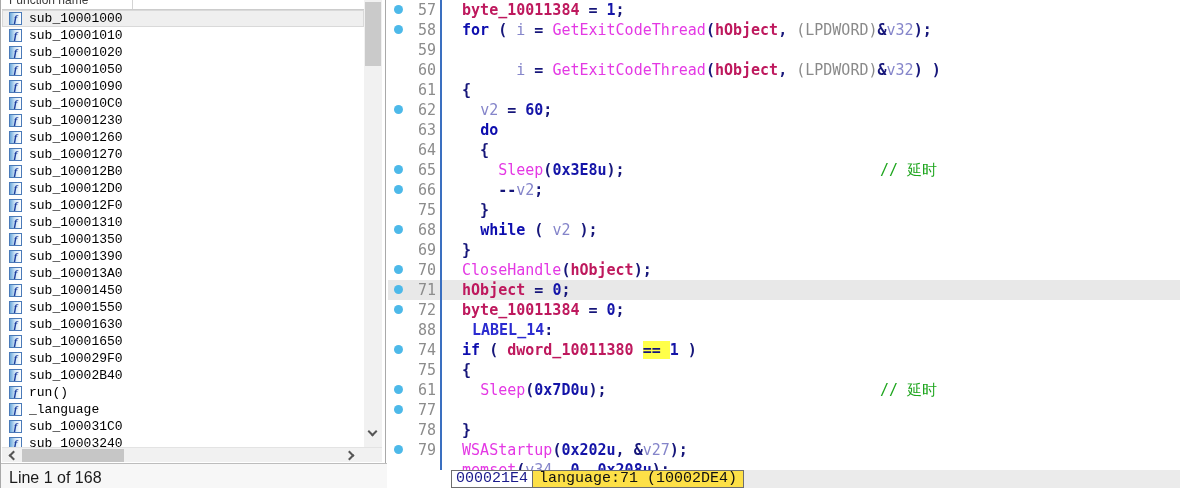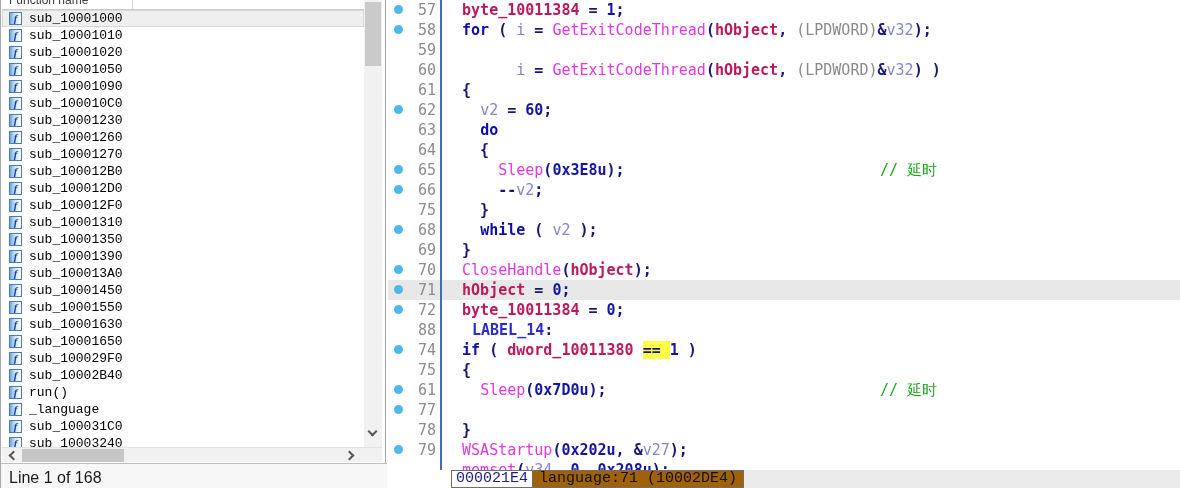--- a/index.html
+++ b/index.html
@@ -54,21 +54,21 @@
   .tk-lb { color:#2b2bd0; font-weight:bold;margin-left:28px; }
   .tk-nm { color:#1414a8; font-weight:bold; }
   .tk-lv { color:#8585ca; }
   .tk-fn { color:#e438e4; }
   .tk-ty { color:#8a8a8a; }
   .tk-hl { color:#15157d; font-weight:bold; background:#ffff4a; }
   
   .code-status { position:absolute; left:0; top:470px; width:792px; height:18px; background:#ffffff; }
   .status-cells { position:absolute; left:56px; top:0; height:18px; display:flex; font-family:"Liberation Mono", monospace; font-size:15px;padding-left:7px; }
   .status-addr { border:1px solid #6e6e6e; background:#ffffff; color:#1a1a8c; padding:0 4px; line-height:16px; white-space:pre; }
-  .status-info { border:1px solid #6e6e6e; border-left:none; background:#a16207; color:#111111; padding:0 6px; line-height:16px; white-space:pre; }
+  .status-info { border:1px solid #6e6e6e; border-left:none; background:#fde047; color:#111111; padding:0 6px; line-height:16px; white-space:pre; }
   .status-fill { position:absolute; left:346px; top:0; width:446px; height:18px; background:#ebebeb; }
 </style>
 </head>
 <body>
 
 <div class="app">
 
   <div class="left-panel">
     <div class="list-header">
       <span>Function name</span>

